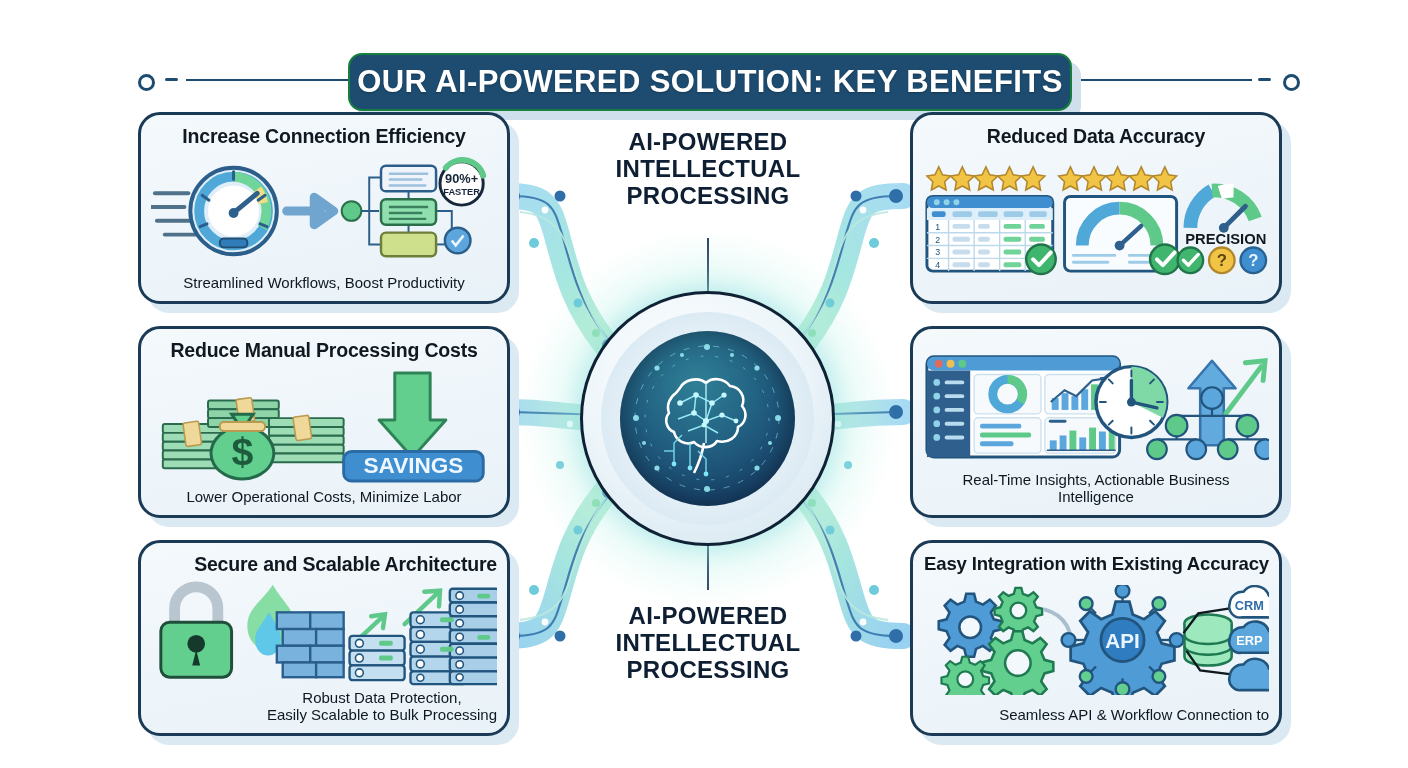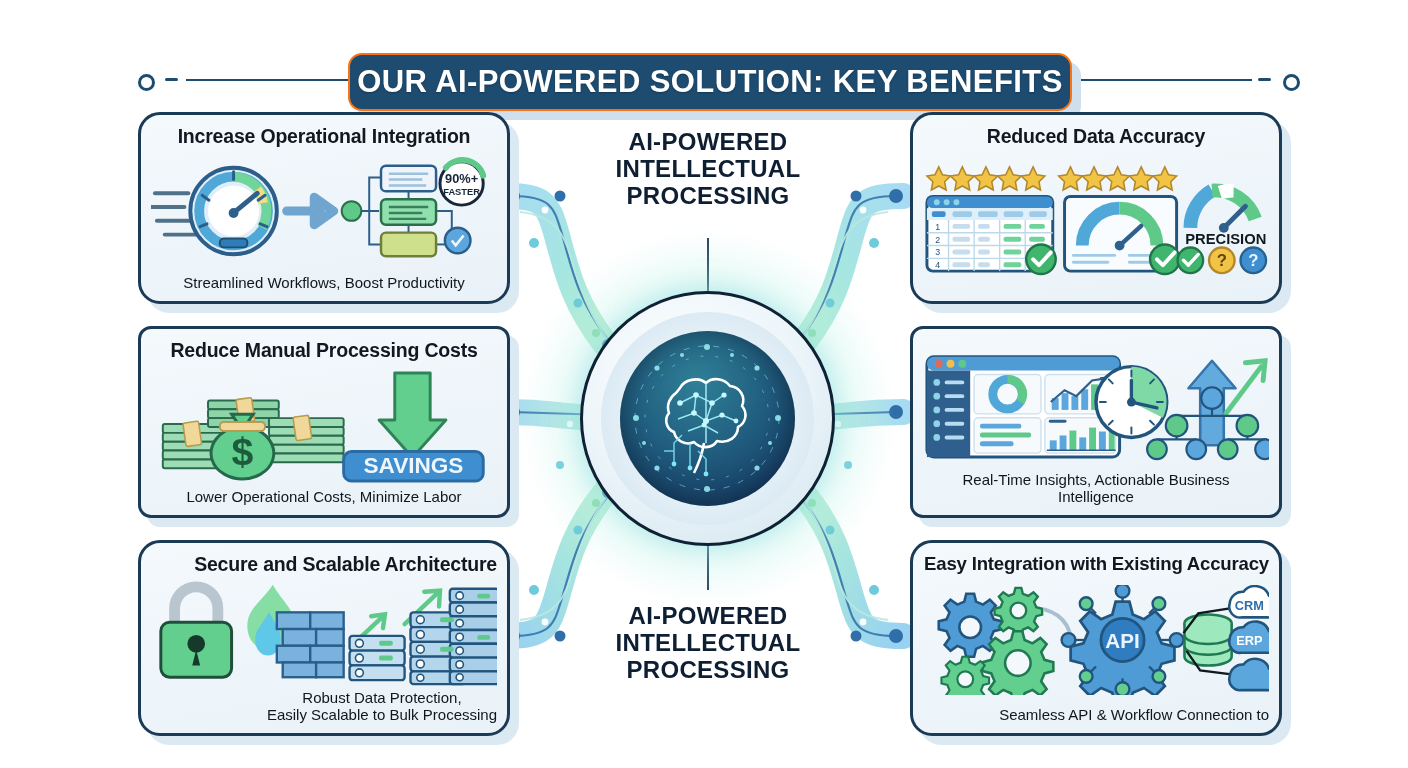--- a/index.html
+++ b/index.html
@@ -33,21 +33,21 @@
   .hdr-line.right{left:1060px;width:192px;}
 
   .title-shadow{
     position:absolute;left:357px;top:38px;width:724px;height:58px;
     border-radius:14px;background:#cfe0ec;
   }
   .title-banner{
     position:absolute;left:348px;top:29px;width:724px;height:58px;
     border-radius:14px;
     background:#1d4c70;
-    border:2px solid #f97316;
+    border:2px solid #15803d;
     display:flex;align-items:center;justify-content:center;
     box-sizing:border-box;
   }
   .title-banner span{
     color:#ffffff;font-size:31px;font-weight:bold;letter-spacing:.4px;
     white-space:nowrap;
     text-shadow:0 1px 2px rgba(0,0,0,.28);
   }
 
   
@@ -59,21 +59,21 @@
     box-sizing:border-box;
     padding:8px 10px 8px 10px;
     display:flex;flex-direction:column;align-items:center;
   }
   .card-shadow{
     position:absolute;width:372px;border-radius:22px;background:#dbe9f2;
   }
   .card.left{left:138px;}
   .card.right{left:910px;}
   .row1{top:112px;height:192px;}
-  .row2{top:326px;height:192px;border-radius:13px;}
+  .row2{top:326px;height:192px;}
   .row3{top:540px;height:196px;align-items:flex-end;}
 
   .card-title{
     font-size:19.5px;font-weight:bold;color:#101820;
     text-align:center;line-height:1.1;margin-top:3px;letter-spacing:-.2px;
     white-space:nowrap;
   }
   .card-title.tight{font-size:18.6px;}
   .card-art{
     flex:1 1 auto;width:100%;position:relative;
@@ -318,21 +318,21 @@
       <g fill="#7fe6f5">
           <circle cx="54" cy="133" r="2.4"></circle>
           <circle cx="70" cy="137" r="2.4"></circle>
           <circle cx="86" cy="143" r="2.4"></circle>
         </g>
     </svg>
   </div>
 
   <div class="card-shadow row1" style="left:147px;top:121px;height:192px;"></div>
   <div class="card left row1">
-    <div class="card-title">Increase Operational Integration</div>
+    <div class="card-title">Increase Connection Efficiency</div>
     <div class="card-art">
       <svg viewBox="0 0 352 112" width="348" height="112">
 
         <g stroke="#28506e" stroke-width="4" stroke-linecap="round" opacity=".8">
           <line x1="4" y1="38" x2="38" y2="38"></line>
             <line x1="0" y1="52" x2="34" y2="52"></line>
           <line x1="6" y1="66" x2="40" y2="66"></line>
             <line x1="14" y1="80" x2="46" y2="80"></line>
         </g>
 

